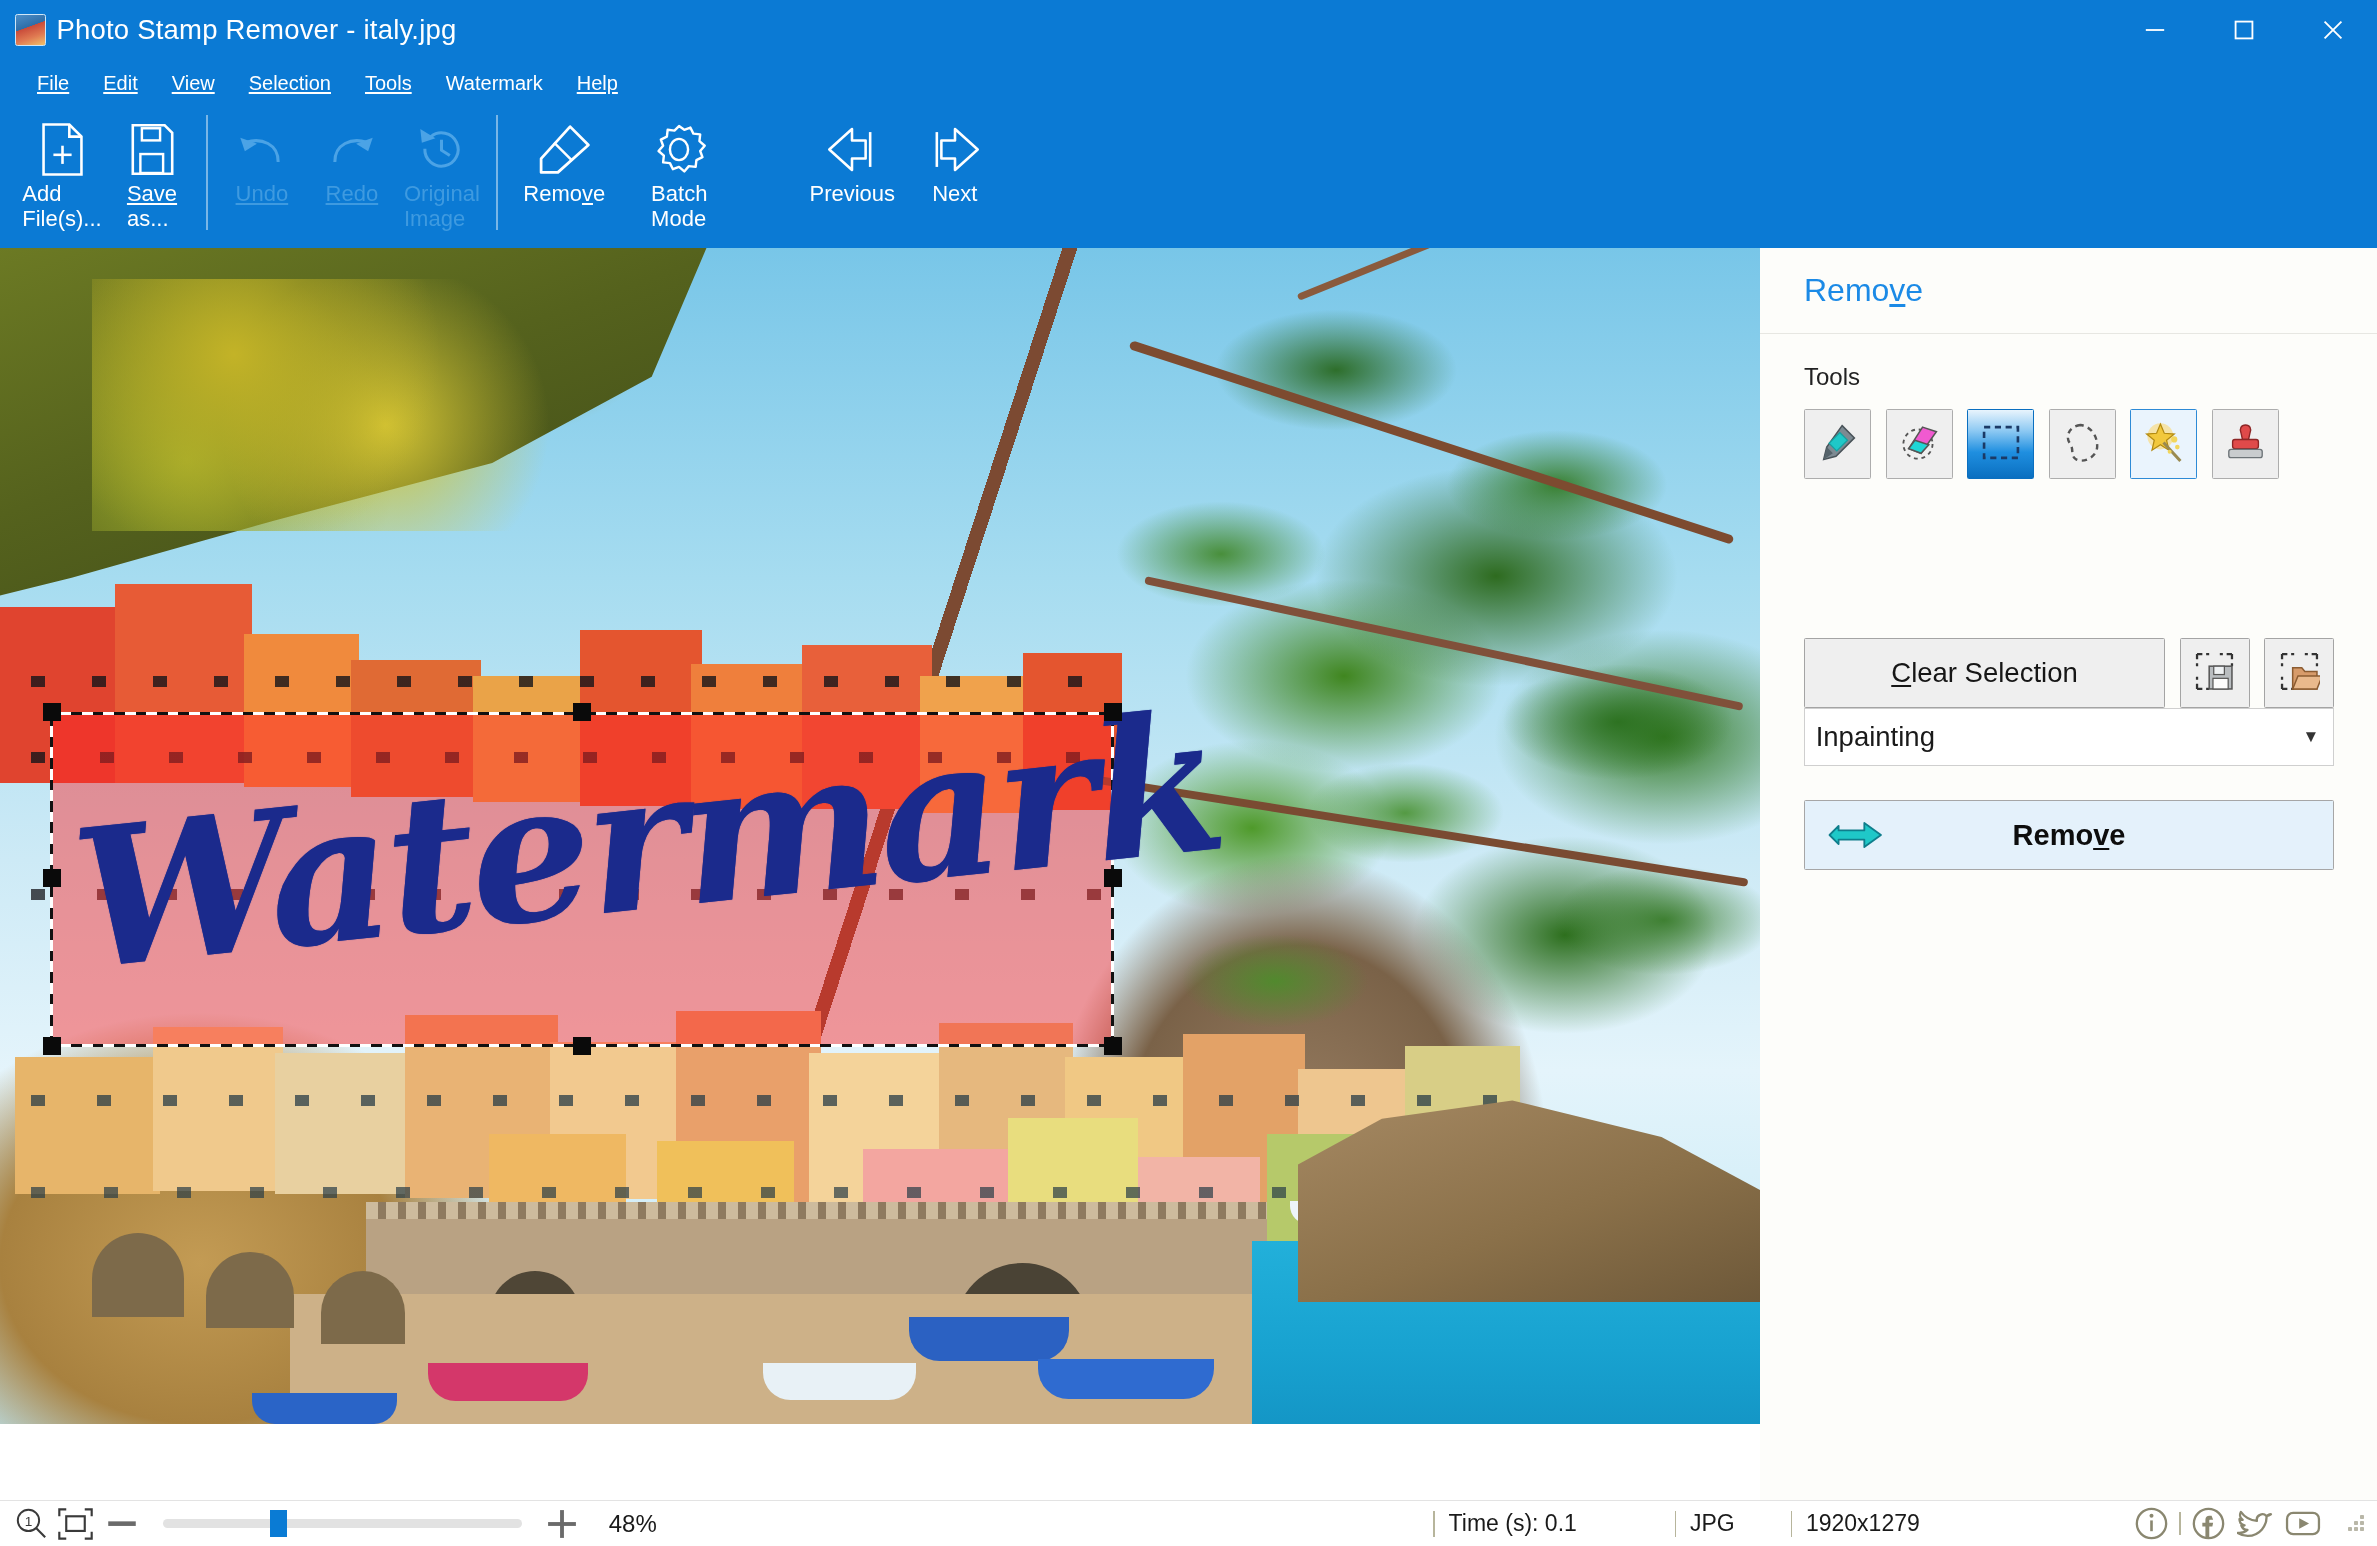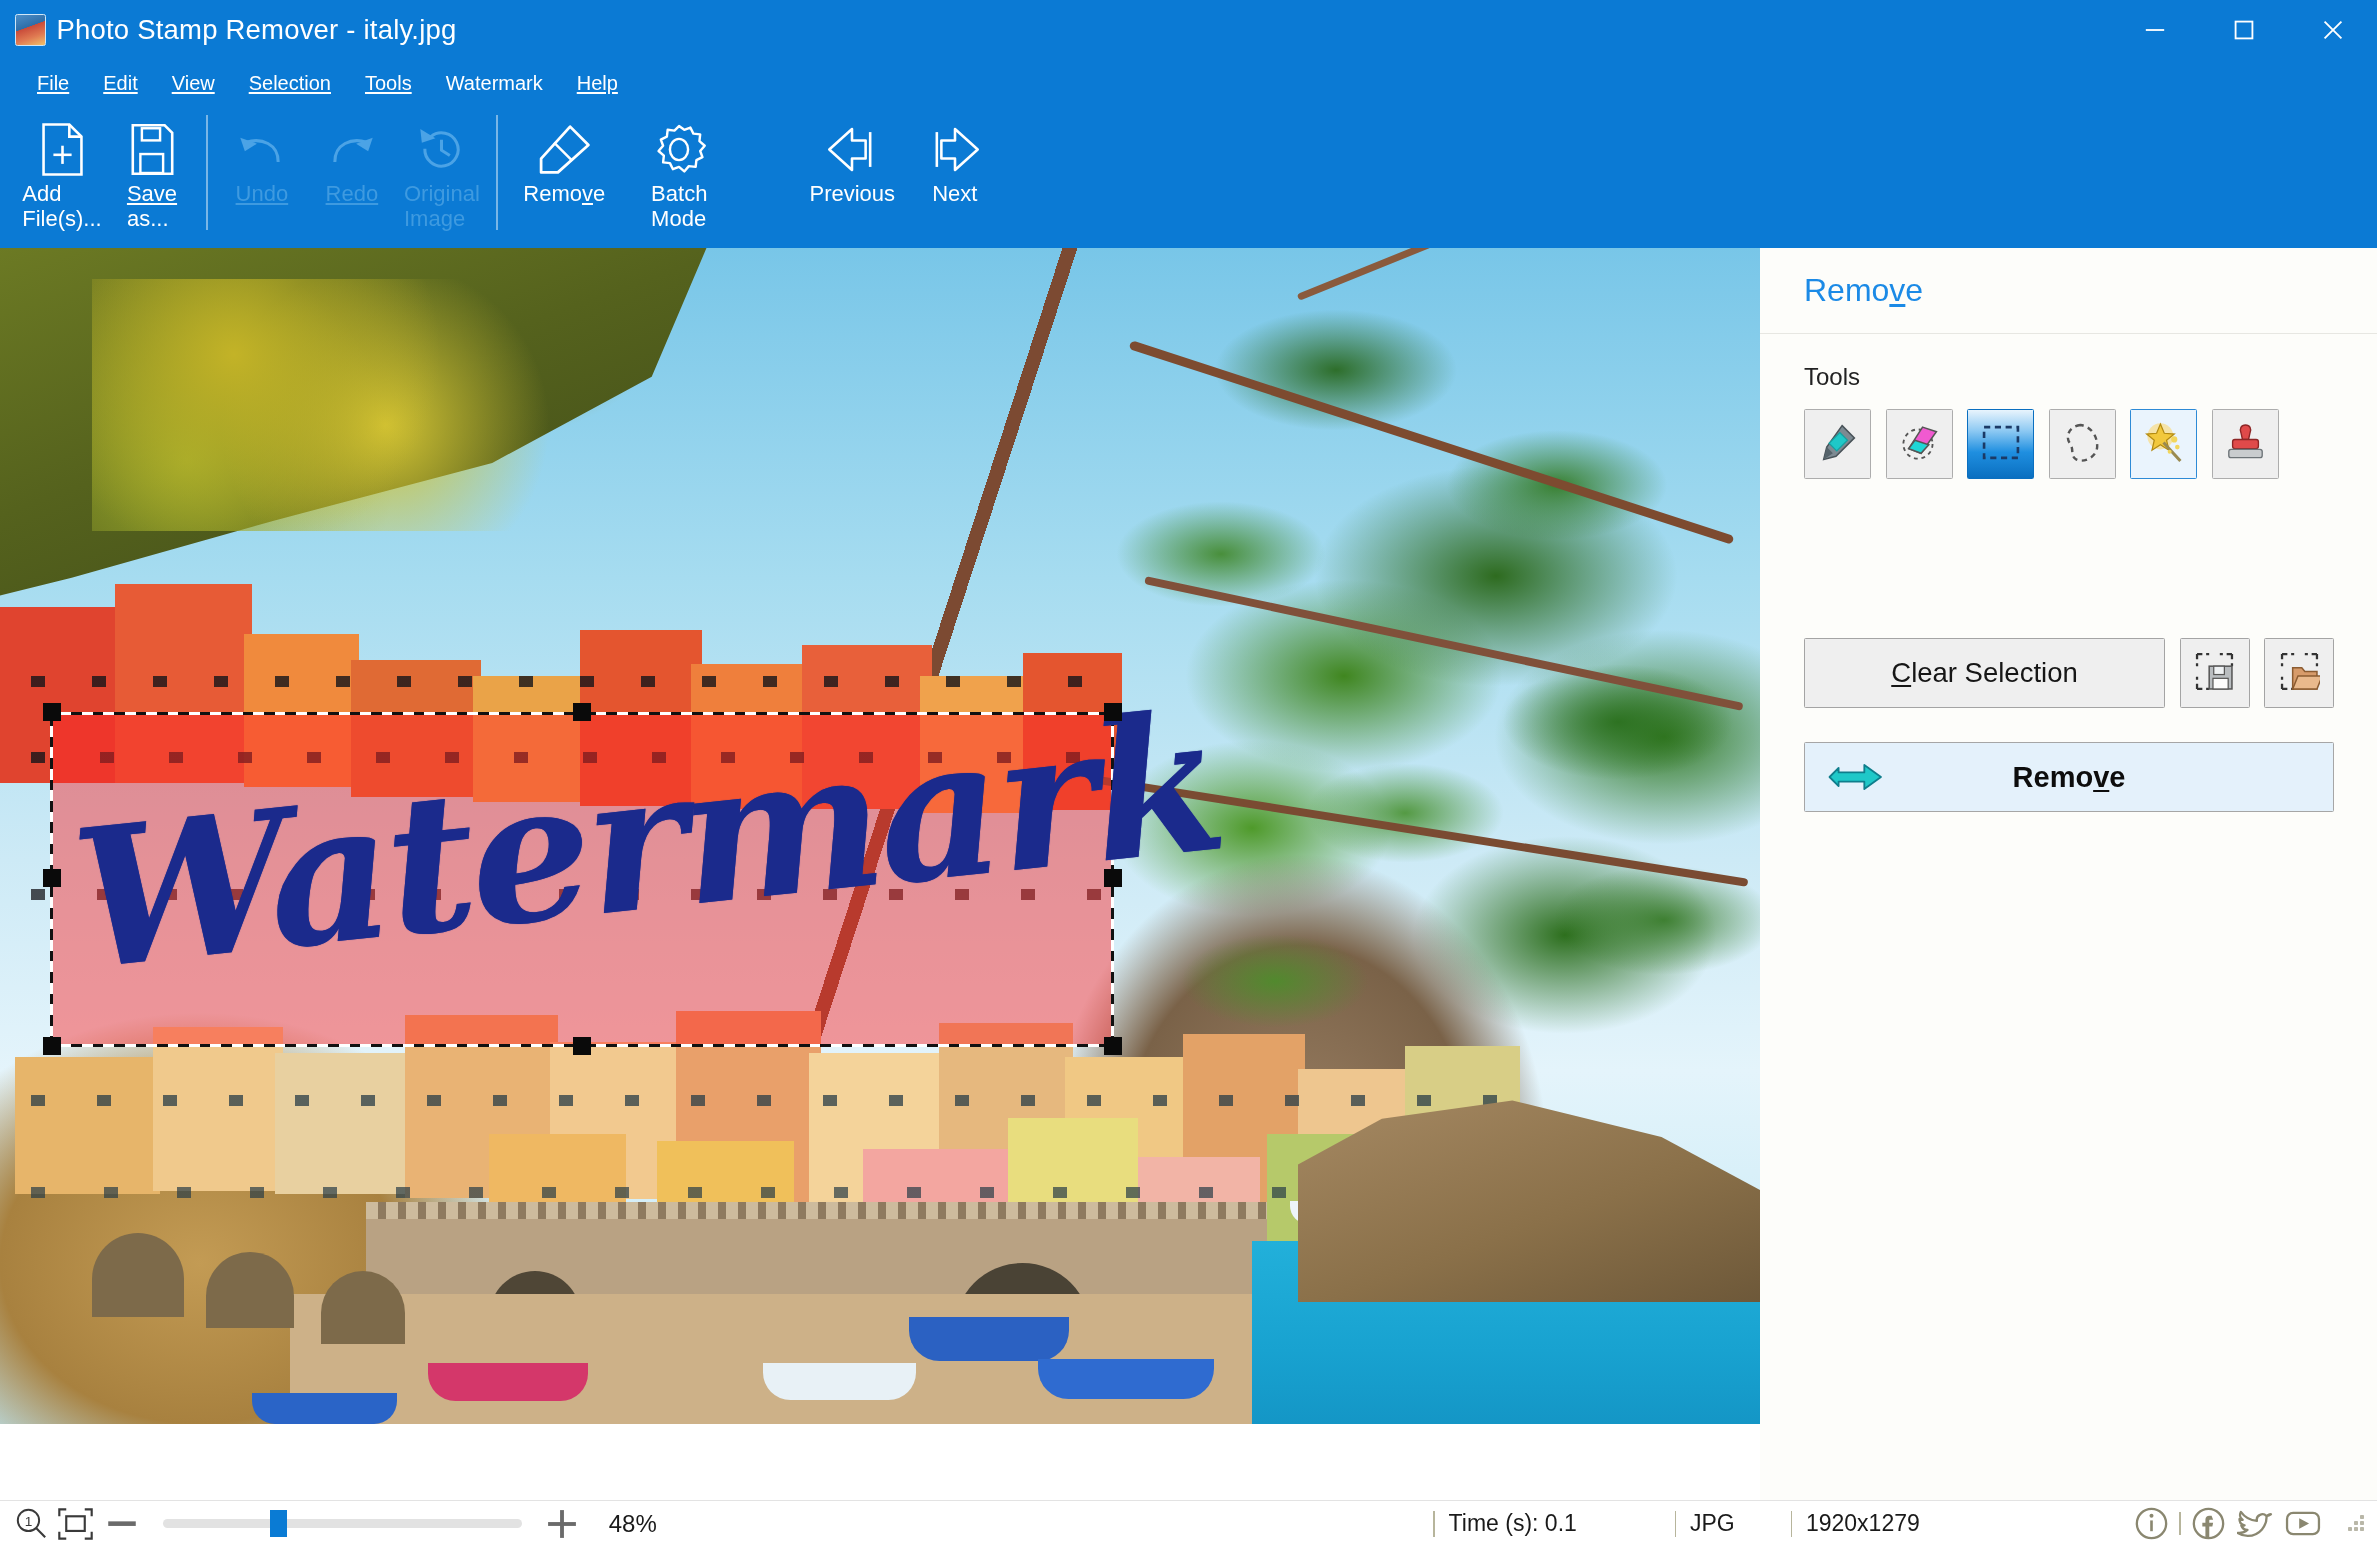--- a/index.html
+++ b/index.html
@@ -561,20 +561,24 @@
             <svg width="41" height="41" viewBox="0 0 54 54">
               <path d="M4 4 h16 M4 4 v16 M50 4 h-16 M50 4 v16 M4 50 h16 M4 50 v-16" fill="none" stroke="#333" stroke-width="3" stroke-dasharray="7 5"></path>
               <path d="M18 22 h12 l4 5 h16 v23 h-32 z" fill="#d79b6a" stroke="#8c5c31" stroke-width="2"></path>
               <path d="M18 50 l7 -17 h32 l-7 17 z" fill="#e9b98c" stroke="#8c5c31" stroke-width="2"></path>
             </svg>
           </span>
         </div>
       </div>
 
 
+      <div class="combo">
+        <span class="cval">Inpainting</span>
+        <span class="carrow">▼</span>
+      </div>
 
       <div class="remove-btn">
         <span class="rarrow">
           <svg width="56" height="34" viewBox="0 0 74 44">
             <path d="M2 22 L14 10 L14 16 L48 16 L48 6 L70 22 L48 38 L48 28 L14 28 L14 34 z" fill="#1fc8c8" stroke="#0f7e8c" stroke-width="2.4" stroke-linejoin="round"></path>
           </svg>
         </span>
         <span class="rlabel">Remo<u>v</u>e</span>
       </div>
 

